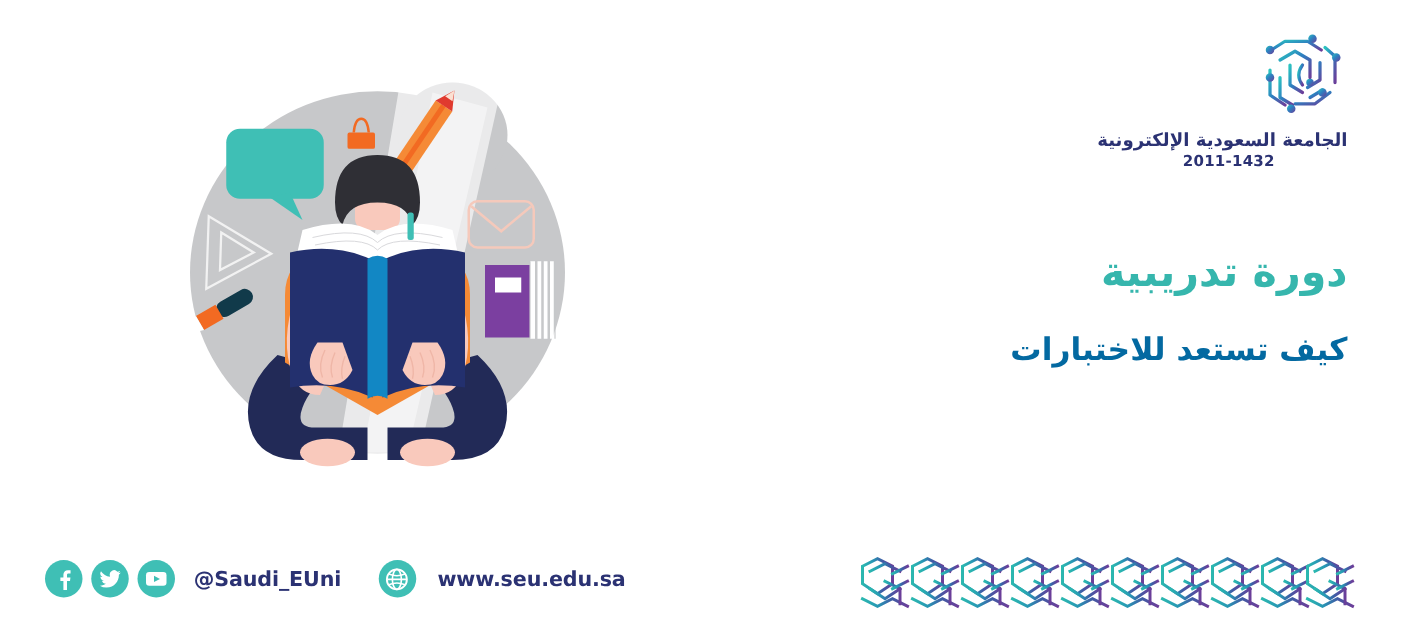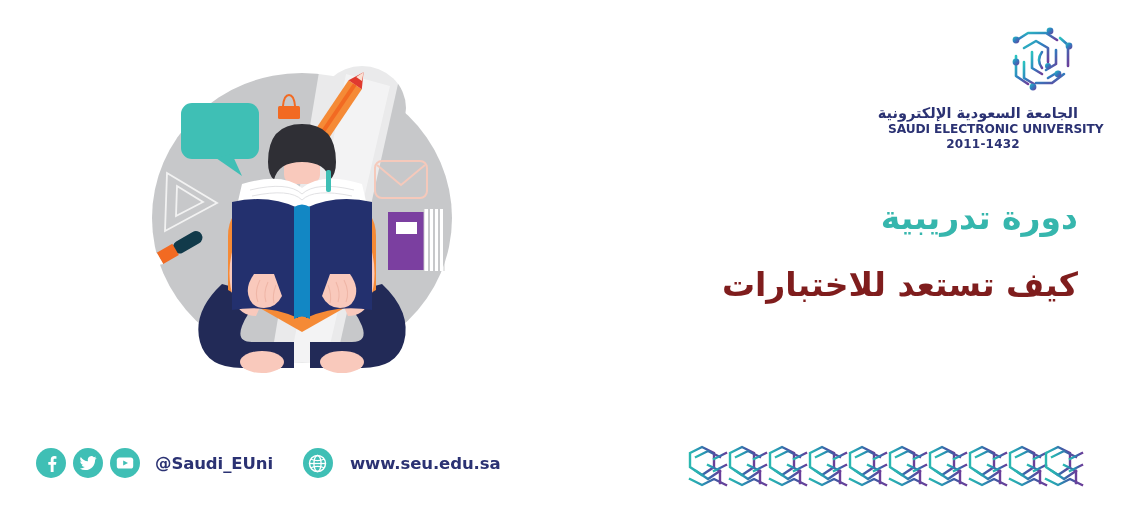--- a/index.html
+++ b/index.html
@@ -33,21 +33,21 @@
     letter-spacing:0.2px;
   }
 
   
   .headline{position:absolute;right:47px;top:196px;width:640px;text-align:right;direction:rtl;}
   .head-kicker{
     color:#36B6AD;font-weight:bold;font-size:33px;line-height:1.35;
     letter-spacing:0px;
   }
   .head-main{
-    color:#7f1d1d;font-weight:bold;font-size:33px;line-height:1.35;
+    color:#0369a1;font-weight:bold;font-size:25px;line-height:1.35;
     margin-top:22px;letter-spacing:0px;
   }
 
   
   .footer-left{position:absolute;left:36px;top:448px;display:flex;align-items:center;}
   .soc{
     width:30px;height:30px;border-radius:50%;background:#3FBFB5;
     display:flex;align-items:center;justify-content:center;margin-right:7px;
   }
   .soc svg{display:block;}
@@ -202,21 +202,20 @@
         <circle cx="14" cy="18" r="3.4"></circle>
         <circle cx="48" cy="9" r="3.4"></circle>
         <circle cx="67" cy="24" r="3.4"></circle>
         <circle cx="14" cy="40" r="3.4"></circle>
         <circle cx="31" cy="65" r="3.4"></circle>
         <circle cx="56" cy="52" r="3.4"></circle>
         <circle cx="46" cy="44" r="3"></circle>
       </g>
     </svg>
     <div class="uni-ar">الجامعة السعودية الإلكترونية</div>
-    <div class="uni-en">SAUDI ELECTRONIC UNIVERSITY</div>
     <div class="uni-year">2011-1432</div>
   </div>
 
   <div class="headline">
     <div class="head-kicker">دورة تدريبية</div>
     <div class="head-main">كيف تستعد للاختبارات</div>
   </div>
 
   <div class="footer-left">
 

